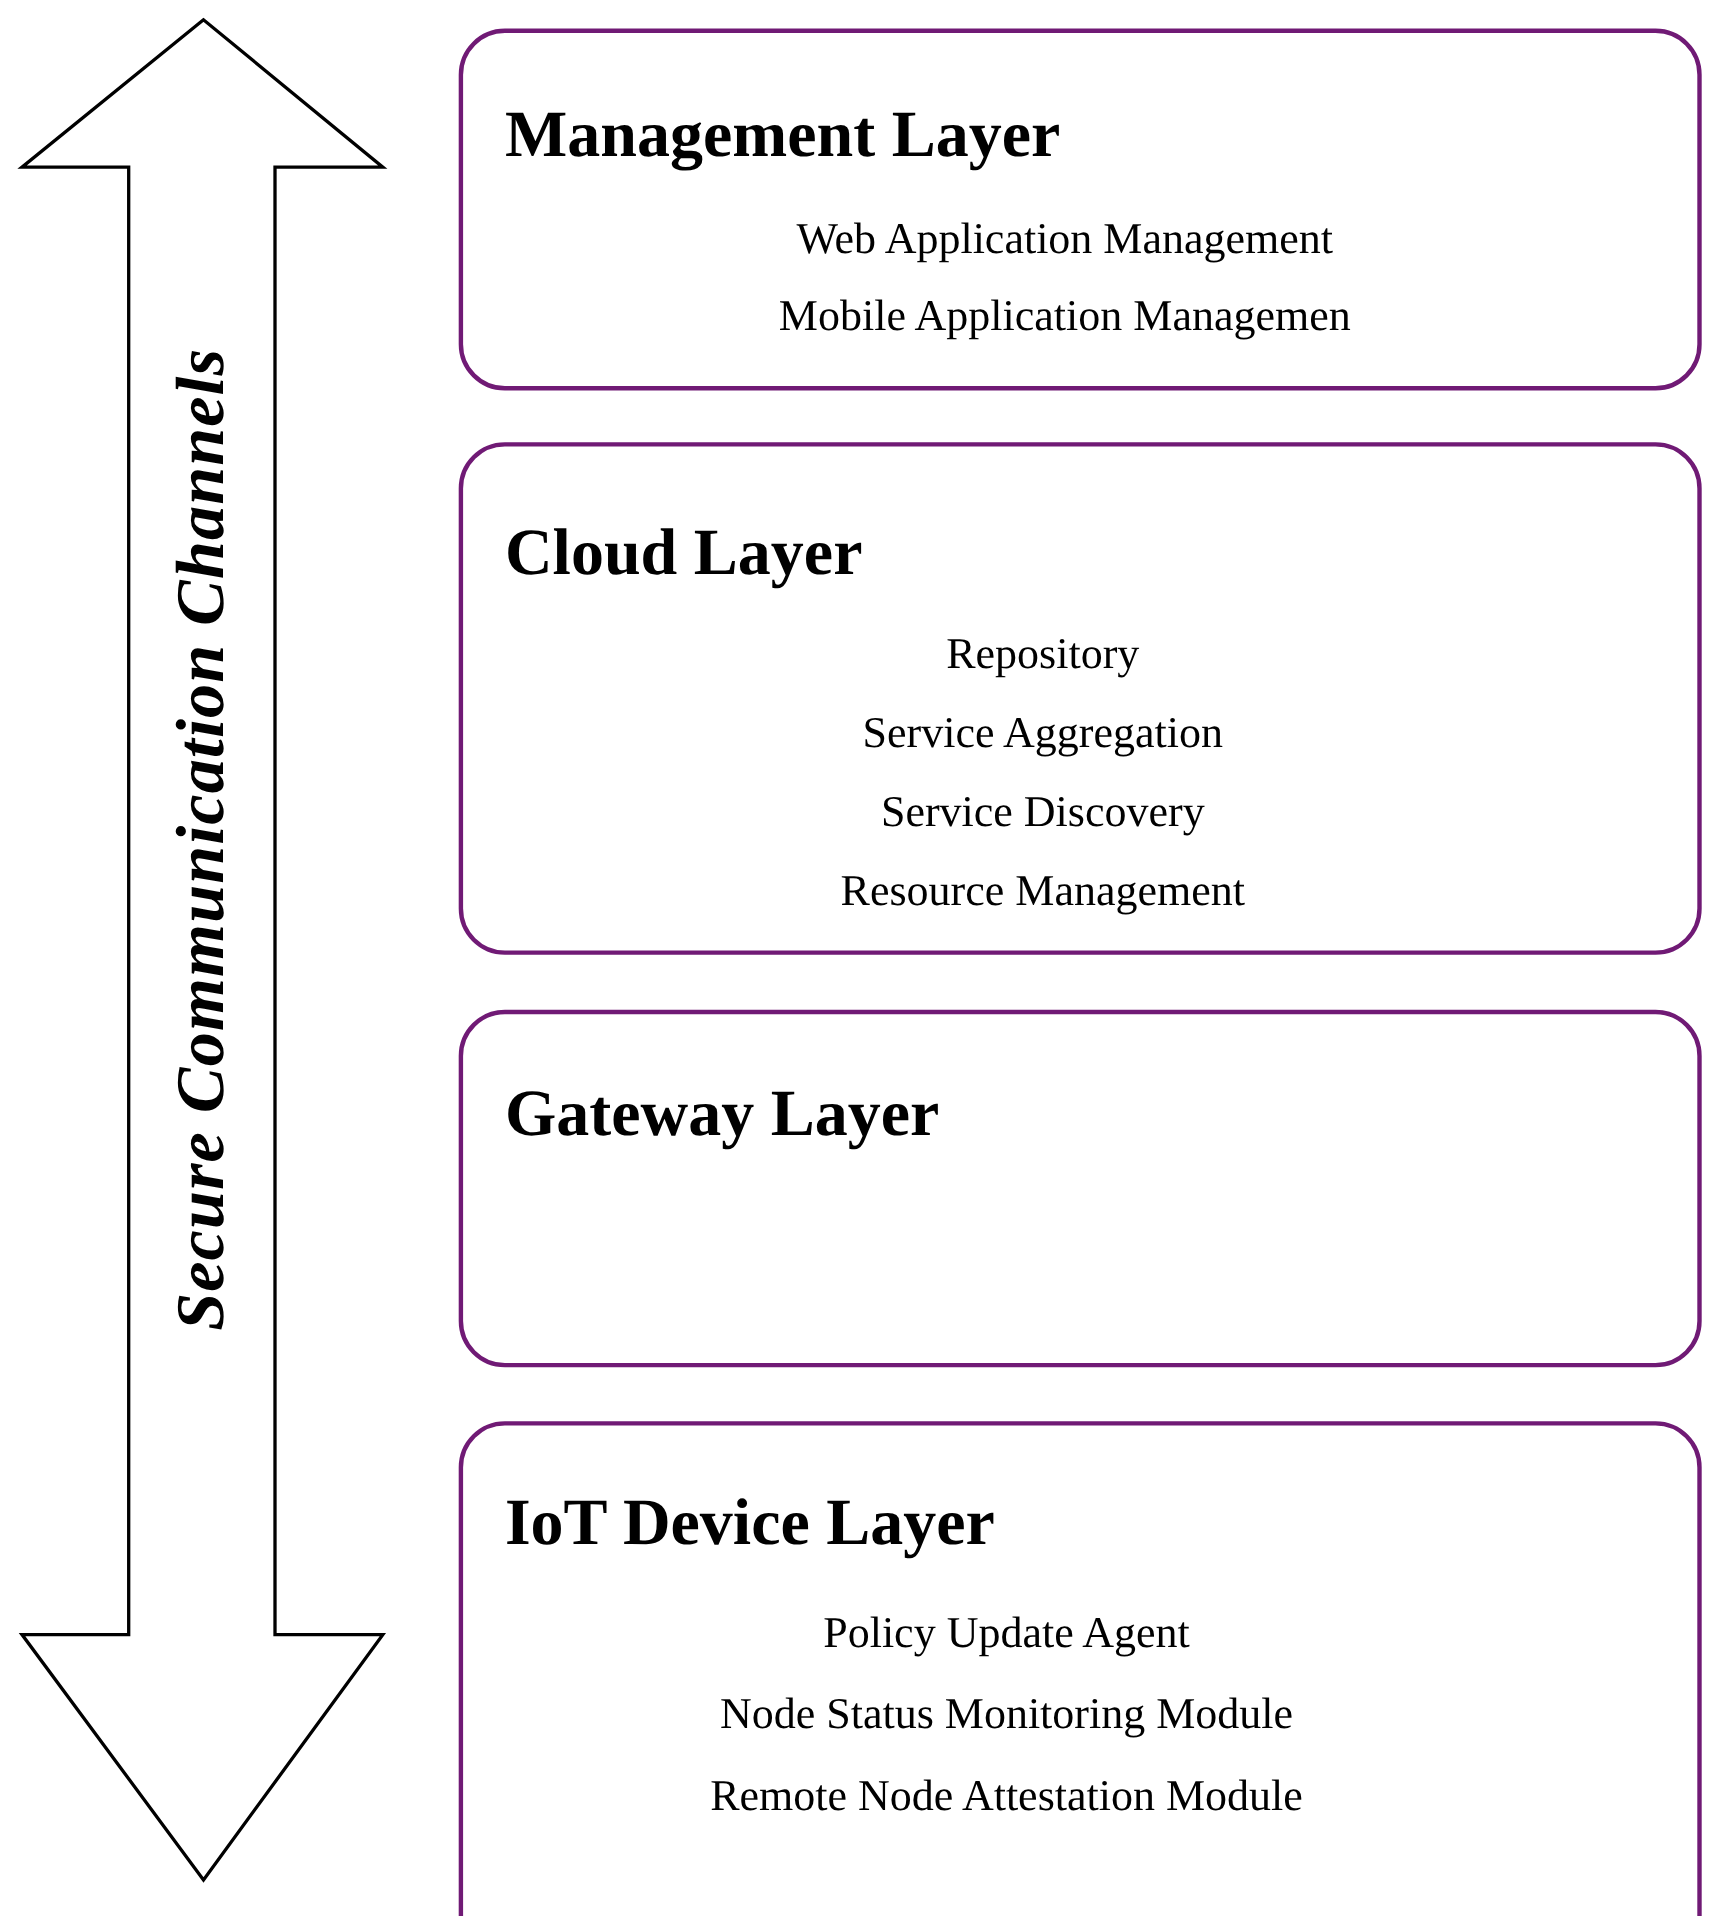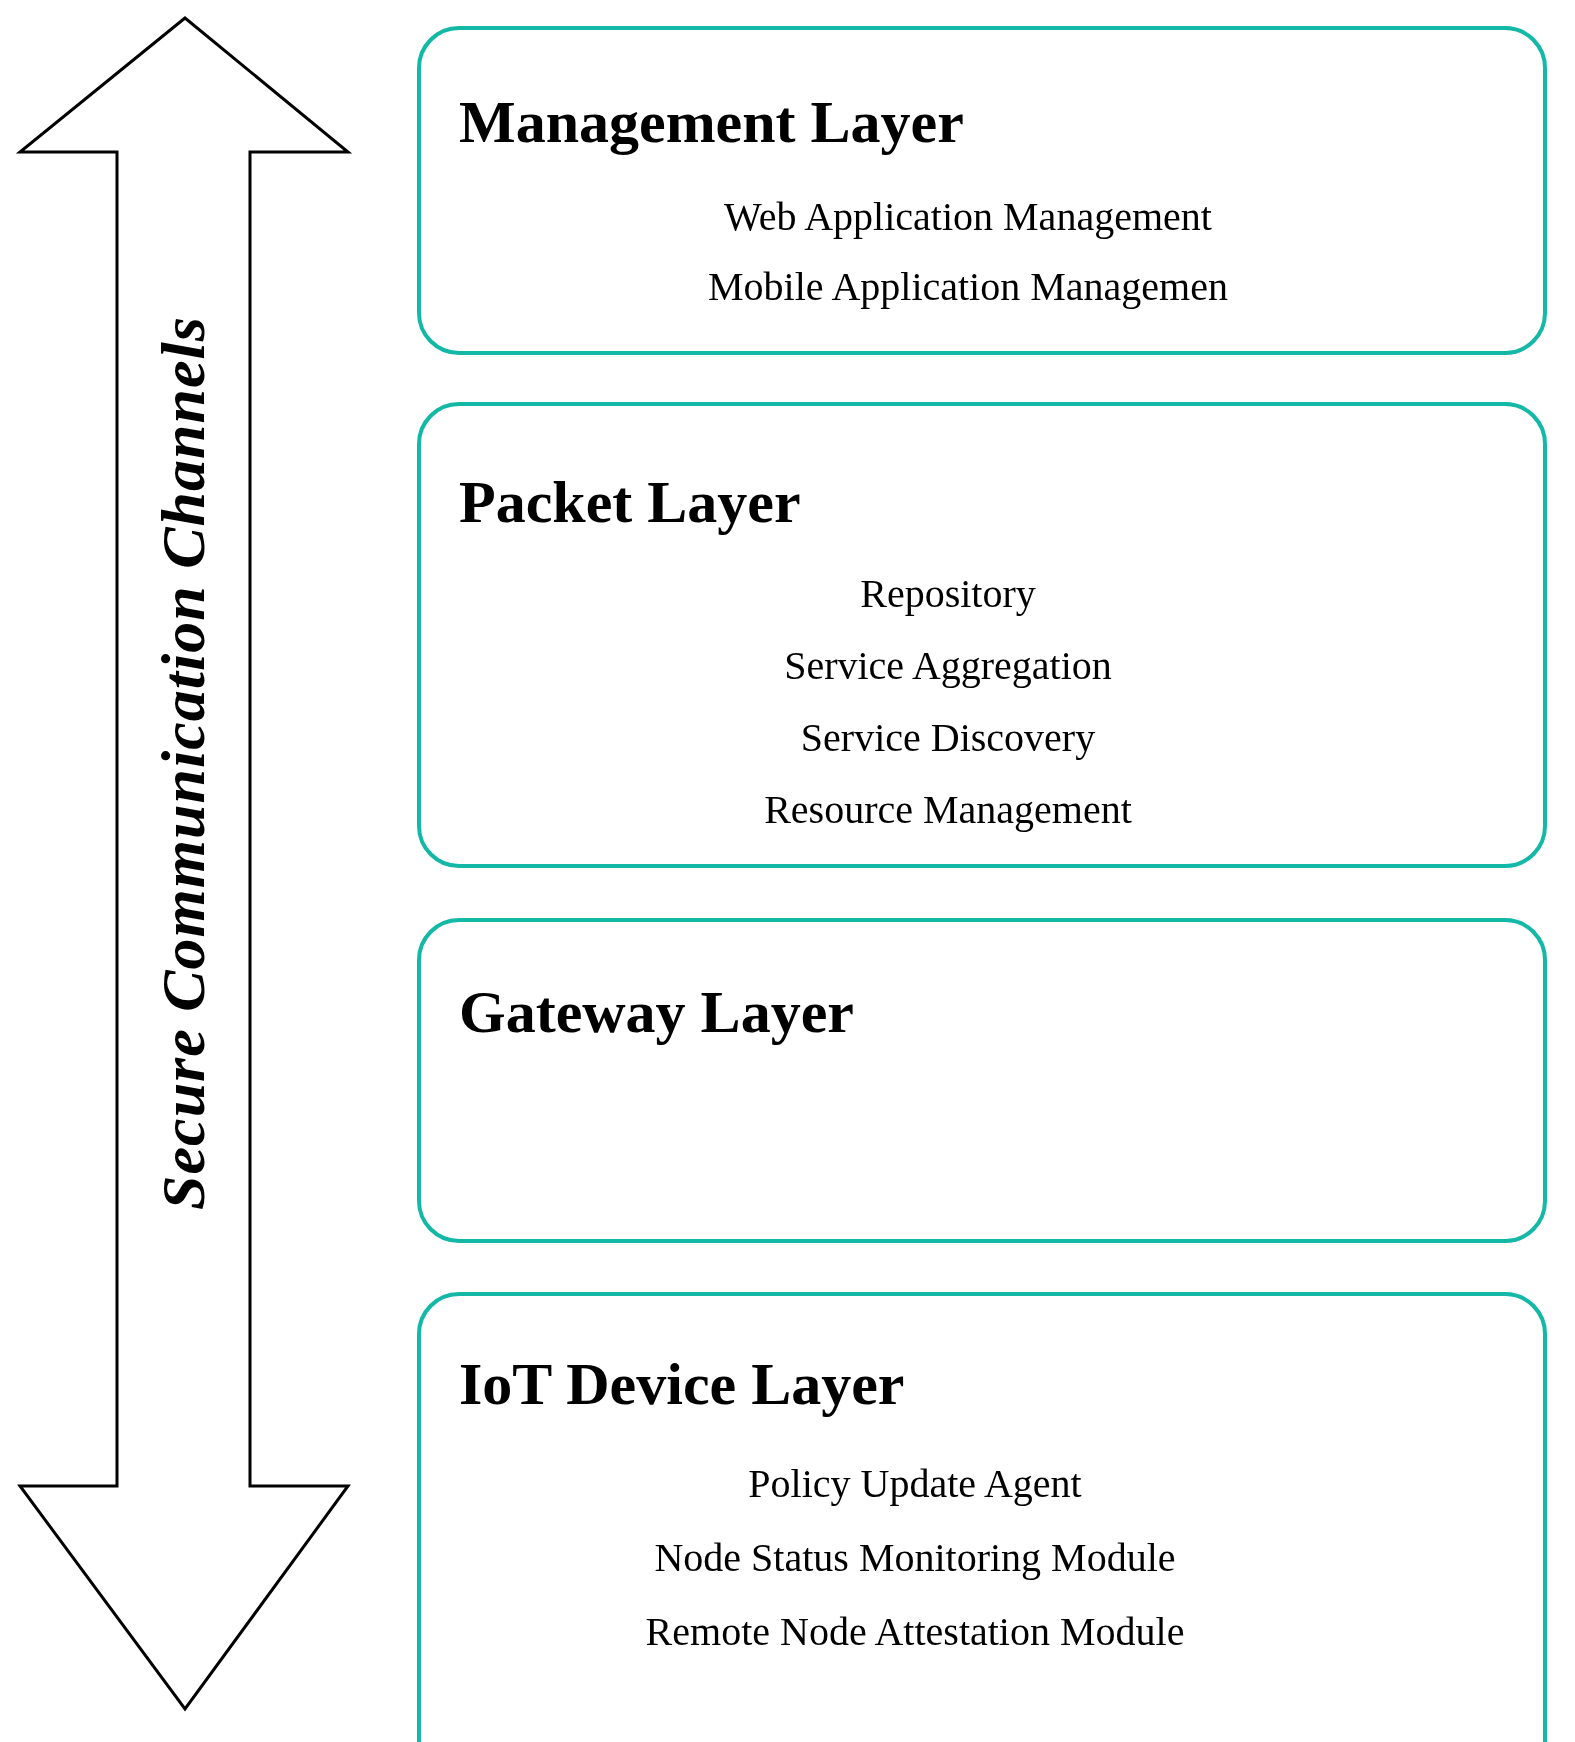--- a/index.html
+++ b/index.html
@@ -29,21 +29,21 @@
     line-height:62px;
     white-space:nowrap;
     letter-spacing:1px;
   }
   
   .layer-box{
     position:absolute;
     left:417px;
     width:1130px;
     box-sizing:border-box;
-    border:4px solid #14b8a6;
+    border:4px solid #701a75;
     border-radius:42px;
     background:#ffffff;
   }
   .layer-title{
     margin:0 0 0 38px;
     font-size:60px;
     line-height:60px;
     font-weight:bold;
     white-space:nowrap;
   }
@@ -76,21 +76,21 @@
 
   <section class="layer-box" id="box-management" style="top:26px;height:329px;">
     <h2 class="layer-title">Management Layer</h2>
     <div class="layer-items">
       <div class="layer-item">Web Application Management</div>
       <div class="layer-item">Mobile Application Managemen</div>
     </div>
   </section>
 
   <section class="layer-box" id="box-cloud" style="top:402px;height:466px;">
-    <h2 class="layer-title">Packet Layer</h2>
+    <h2 class="layer-title">Cloud Layer</h2>
     <div class="layer-items">
       <div class="layer-item">Repository</div>
       <div class="layer-item">Service Aggregation</div>
       <div class="layer-item">Service Discovery</div>
       <div class="layer-item">Resource Management</div>
     </div>
   </section>
 
   <section class="layer-box" id="box-gateway" style="top:918px;height:325px;">
     <h2 class="layer-title">Gateway Layer</h2>

